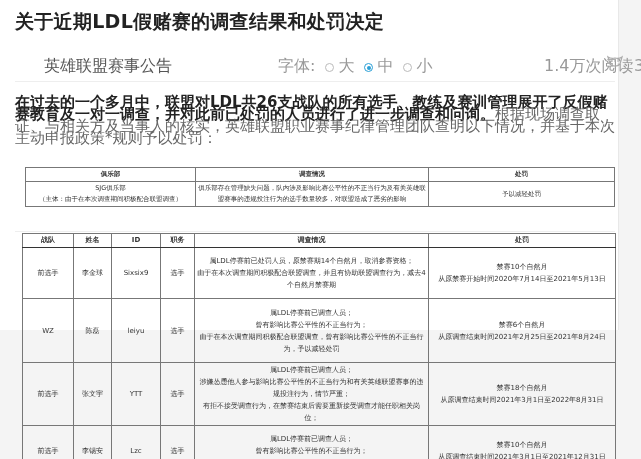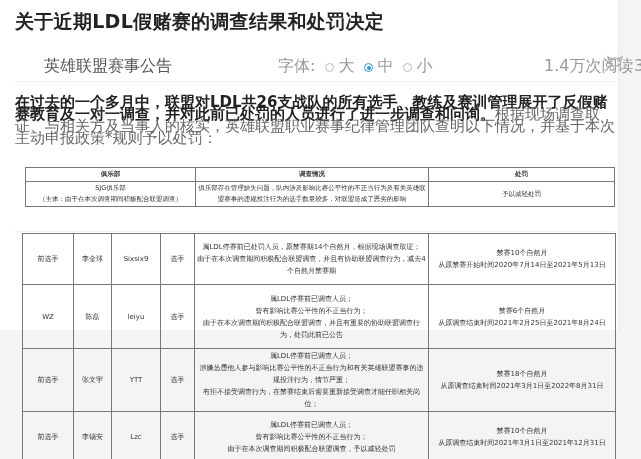--- a/index.html
+++ b/index.html
@@ -92,43 +92,51 @@
   <table class="t2">
     <colgroup>
         <col style="width:51px">
         <col style="width:38px">
         <col style="width:49px">
         <col style="width:34px">
         <col style="width:234px">
         <col style="width:187px">
       </colgroup>
     <tbody>
+        <tr>
+      <th>战队</th>
+      <th>姓名</th>
+      <th>ID</th>
+      <th>职务</th>
+      <th>调查情况</th>
+      <th>处罚</th>
+    </tr>
     <tr class="r1">
       <td>前选手</td>
       <td>李金球</td>
       <td>Sixsix9</td>
       <td>选手</td>
       <td>
-            <div>属LDL停赛前已处罚人员，原禁赛期14个自然月，根据现场调查取证；</div>
+            <div>属LDL停赛前已处罚人员，原禁赛期14个自然月，取消参赛资格；</div>
             <div>由于在本次调查期间积极配合联盟调查，并且有协助联盟调查行为，减去4个自然月禁赛期</div>
           </td>
       <td>
             <div>禁赛10个自然月</div>
             <div>从原禁赛开始时间2020年7月14日至2021年5月13日</div>
           </td>
     </tr>
     <tr class="r2">
       <td>WZ</td>
       <td>陈磊</td>
       <td>leiyu</td>
       <td>选手</td>
       <td>
             <div>属LDL停赛前已调查人员；</div>
             <div>曾有影响比赛公平性的不正当行为；</div>
-            <div>由于在本次调查期间积极配合联盟调查，并且有重要的协助联盟调查行为，处罚此前已公告</div>
+            <div>由于在本次调查期间积极配合联盟调查，曾有影响比赛公平性的不正当行为，予以减轻处罚</div>
           </td>
       <td>
             <div>禁赛6个自然月</div>
             <div>从原调查结束时间2021年2月25日至2021年8月24日</div>
           </td>
     </tr>
     <tr class="r3">
       <td>前选手</td>
       <td>张文宇</td>
       <td>YTT</td>

